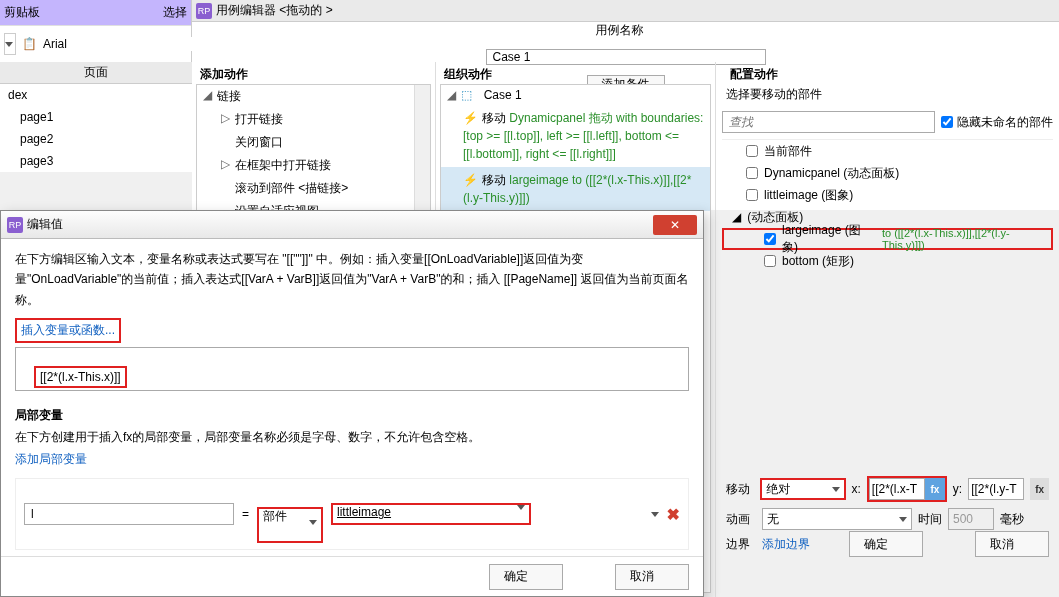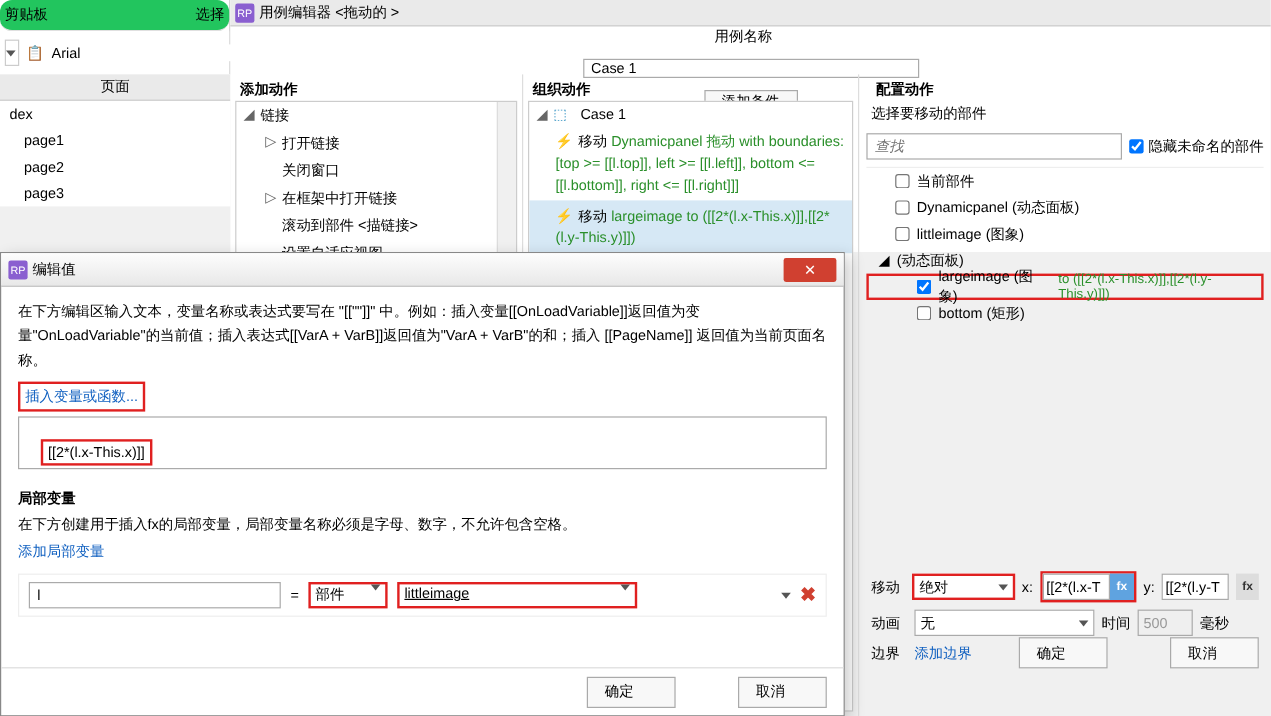--- a/index.html
+++ b/index.html
@@ -1,18 +1,18 @@
 <!DOCTYPE html>
 <html><head>
 <meta charset="utf-8">
 <style>
 * { box-sizing: border-box; margin: 0; padding: 0; font-family: "Microsoft YaHei", Arial, sans-serif; font-size: 12px; }
 body { background: #f0f0f0; width: 1059px; height: 597px; position: relative; overflow: hidden; }
 .top-bar { position: absolute; top: 0; left: 0; width: 192px; height: 62px; background: #fff; border-right: 1px solid #ccc; }
-.top-bar-row1 { height: 26px; border-bottom: 1px solid #e0e0e0; display: flex; align-items: center; padding: 0 4px; background: #22c55e; border-radius: 10px; }
+.top-bar-row1 { height: 26px; border-bottom: 1px solid #e0e0e0; display: flex; align-items: center; padding: 0 4px; background: #c4b5fd; }
 .top-bar-row2 { height: 36px; display: flex; align-items: center; gap: 6px; padding: 0 4px; background: #fff; }
 .dropdown-sm { width: 38px; height: 22px; border: 1px solid #ccc; display:flex; align-items:center; justify-content:flex-end; padding-right:2px; }
 .font-name { flex: 1; border: none; }
 .pages-panel { position: absolute; top: 62px; left: 0; width: 192px; background: #fff; }
 .pages-header { background: #eaeaea; height: 22px; display: flex; align-items: center; justify-content: center; border-bottom: 1px solid #ccc; }
 .page-item { height: 22px; display: flex; align-items: center; padding-left: 8px; }
 .page-item.sub { padding-left: 20px; }
 .main-panel { position: absolute; top: 0; left: 192px; right: 0; height: 210px; background: #fff; }
 .main-title { height: 22px; background: #eaeaea; display: flex; align-items: center; padding-left: 4px; border-bottom: 1px solid #ccc; }
 .rp-badge { background: #8a5fd0; color: #fff; width: 16px; height: 16px; font-size: 9px; display: inline-flex; align-items: center; justify-content: center; margin-right: 4px; border-radius: 2px; }
@@ -50,21 +50,21 @@
 .dialog-title { height: 28px; background: linear-gradient(#fdfdfd,#e8e8e8); display: flex; align-items: center; padding: 0 6px; border-bottom: 1px solid #bbb; }
 .dlg-close { margin-left: auto; width: 44px; height: 20px; background: #d04030; color: #fff; display: flex; align-items: center; justify-content: center; border-radius: 2px; cursor: pointer; }
 .dialog-content { padding: 10px 14px; }
 .desc-text { line-height: 1.7; margin-bottom: 8px; }
 .expr-box { border: 1px solid #aaa; height: 44px; padding: 18px; width: 100%; }
 .expr-val { border: 2px solid #e02020; display: inline-block; padding: 2px 4px; }
 .section-title { font-weight: bold; margin-top: 16px; margin-bottom: 4px; }
 .localvar-row { display: flex; align-items: center; gap: 8px; margin-top: 10px; border: 1px solid #eee; padding: 6px 8px; }
 .lv-name { width: 210px; height: 22px; border: 1px solid #aaa; padding: 0 6px; }
 .lv-eq { }
-.lv-type { width: 66px; height: 22px; border: 2px solid #e02020; display: flex; align-items: flex-start; padding: 0 4px; justify-content: space-between; }
+.lv-type { width: 66px; height: 22px; border: 2px solid #e02020; display: flex; align-items: flex-end; padding: 16px 4px; justify-content: space-between; margin-top: 22px; }
 .lv-target { width: 200px; height: 22px; border: 2px solid #e02020; display: flex; align-items: flex-start; padding: 0 4px; justify-content: space-between; text-decoration: underline; }
 .lv-del { color: #d04030; font-size: 16px; font-weight: bold; cursor: pointer; margin-left: auto; }
 .dialog-footer { position: absolute; bottom: 0; left: 0; right: 0; height: 40px; display: flex; align-items: center; justify-content: flex-end; gap: 10px; padding: 0 14px; border-top: 1px solid #ddd; }
 .main-footer { position: absolute; right: 10px; bottom: 40px; display: flex; gap: 10px; }
 .btn-primary { width: 74px; height: 26px; margin-left: 42px; }
 .checkbox { width: 12px; height: 12px; }
 input[type=text] { outline: none; }
 .tri { display:inline-block; width:0; height:0; border-left:4px solid transparent; border-right:4px solid transparent; border-top:5px solid #555; }
 .scroll-hint { position:absolute; right:0; top:0; bottom:0; width:16px; background:#f0f0f0; border-left:1px solid #ddd; }
 .bolt { color:#e0a000; margin-right:4px; }

